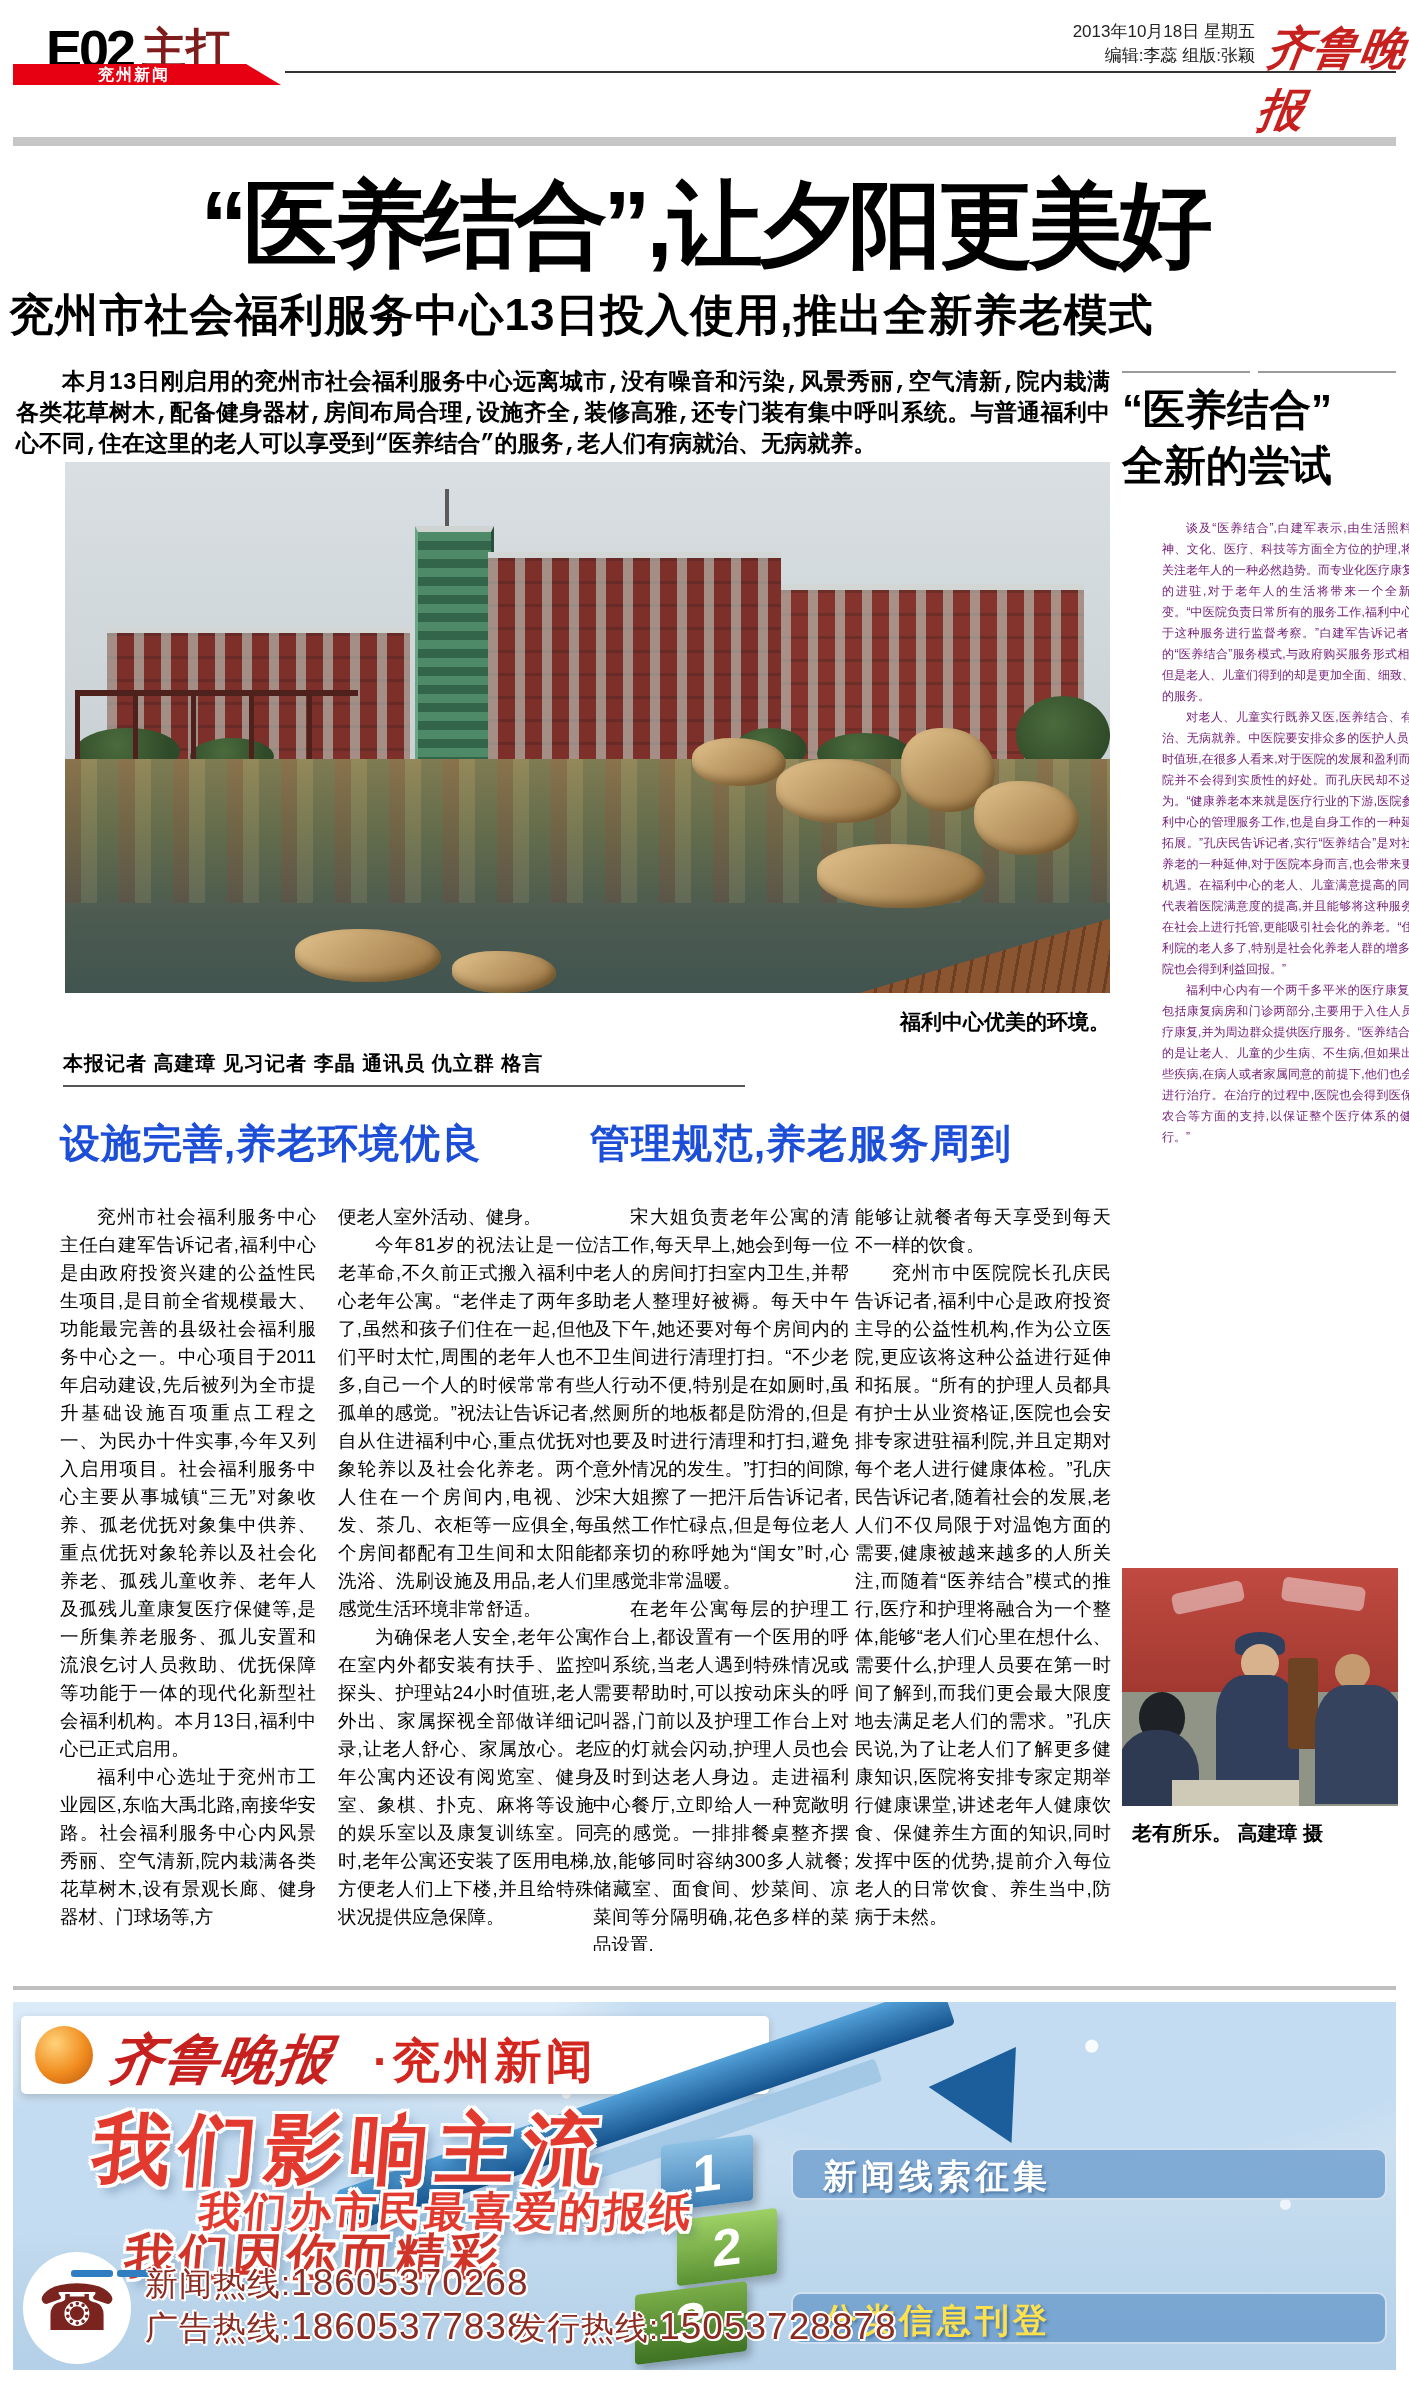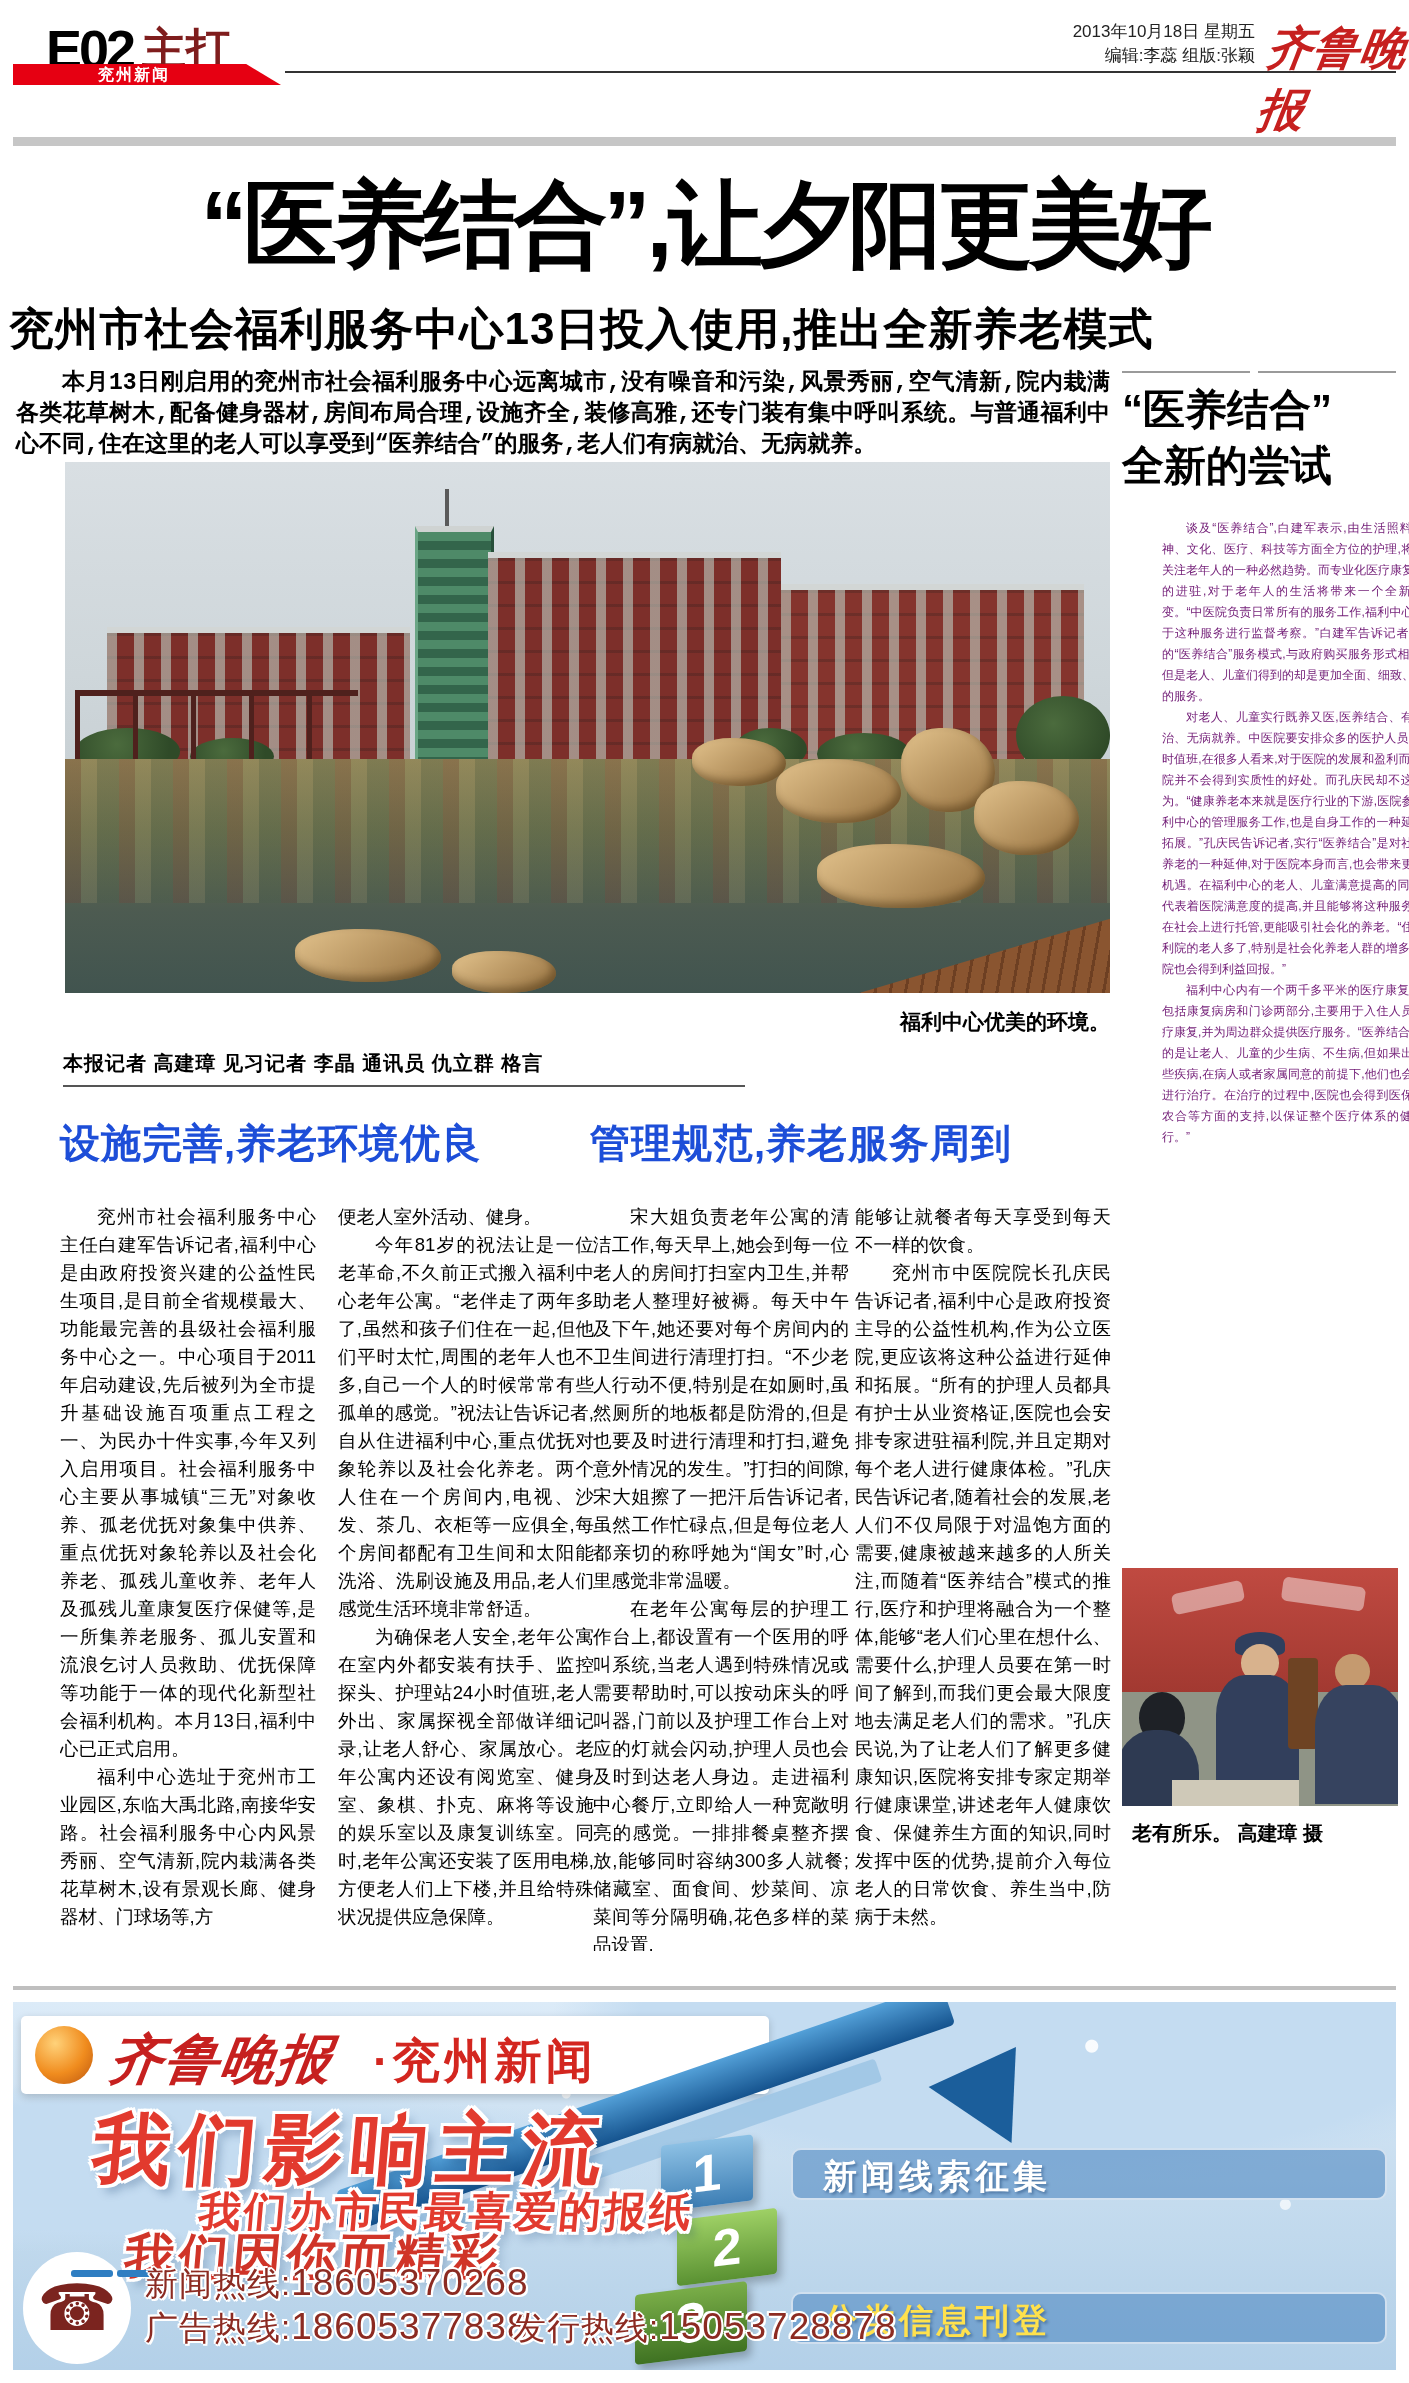--- a/index.html
+++ b/index.html
@@ -17,21 +17,21 @@
   .date-line{left:990px;top:20px;width:265px;text-align:right;font-size:17px;color:#222;}
   .editor-line{left:990px;top:44px;width:265px;text-align:right;font-size:17px;color:#222;}
   .masthead{font-family:"Liberation Serif","DejaVu Serif",serif;font-style:italic;font-weight:bold;
             color:#c6201f;transform:skewX(-8deg);}
   .masthead-top{left:1262px;top:18px;font-size:46px;letter-spacing:1px;}
   .gray-bar{left:13px;top:137px;width:1383px;height:9px;background:#c6c6c6;}
 
   
   .headline{left:0;top:162px;width:1409px;text-align:center;font-size:94px;font-weight:900;
             letter-spacing:-4px;color:#000;white-space:nowrap;}
-  .subheadline{left:0;top:300px;width:1163px;text-align:center;font-size:44px;font-weight:800;
+  .subheadline{left:0;top:286px;width:1163px;text-align:center;font-size:44px;font-weight:800;
                letter-spacing:1px;color:#000;white-space:nowrap;}
   .lead{left:16px;top:368px;width:1094px;font-size:23px;line-height:31px;font-weight:600;
         text-align:justify;text-indent:2em;color:#000;font-family:Liberation Mono, monospace;}
 
   
   .photo{left:65px;top:462px;width:1045px;height:531px;overflow:hidden;
          background:linear-gradient(180deg,#d9dfe3 0%,#ced6da 40%,#c9d1d5 56%);}
   .bldg{background:
       repeating-linear-gradient(90deg, rgba(196,220,208,.55) 0 10px, transparent 10px 27px),
       repeating-linear-gradient(180deg, rgba(25,25,25,.22) 0 3px, transparent 3px 23px),

